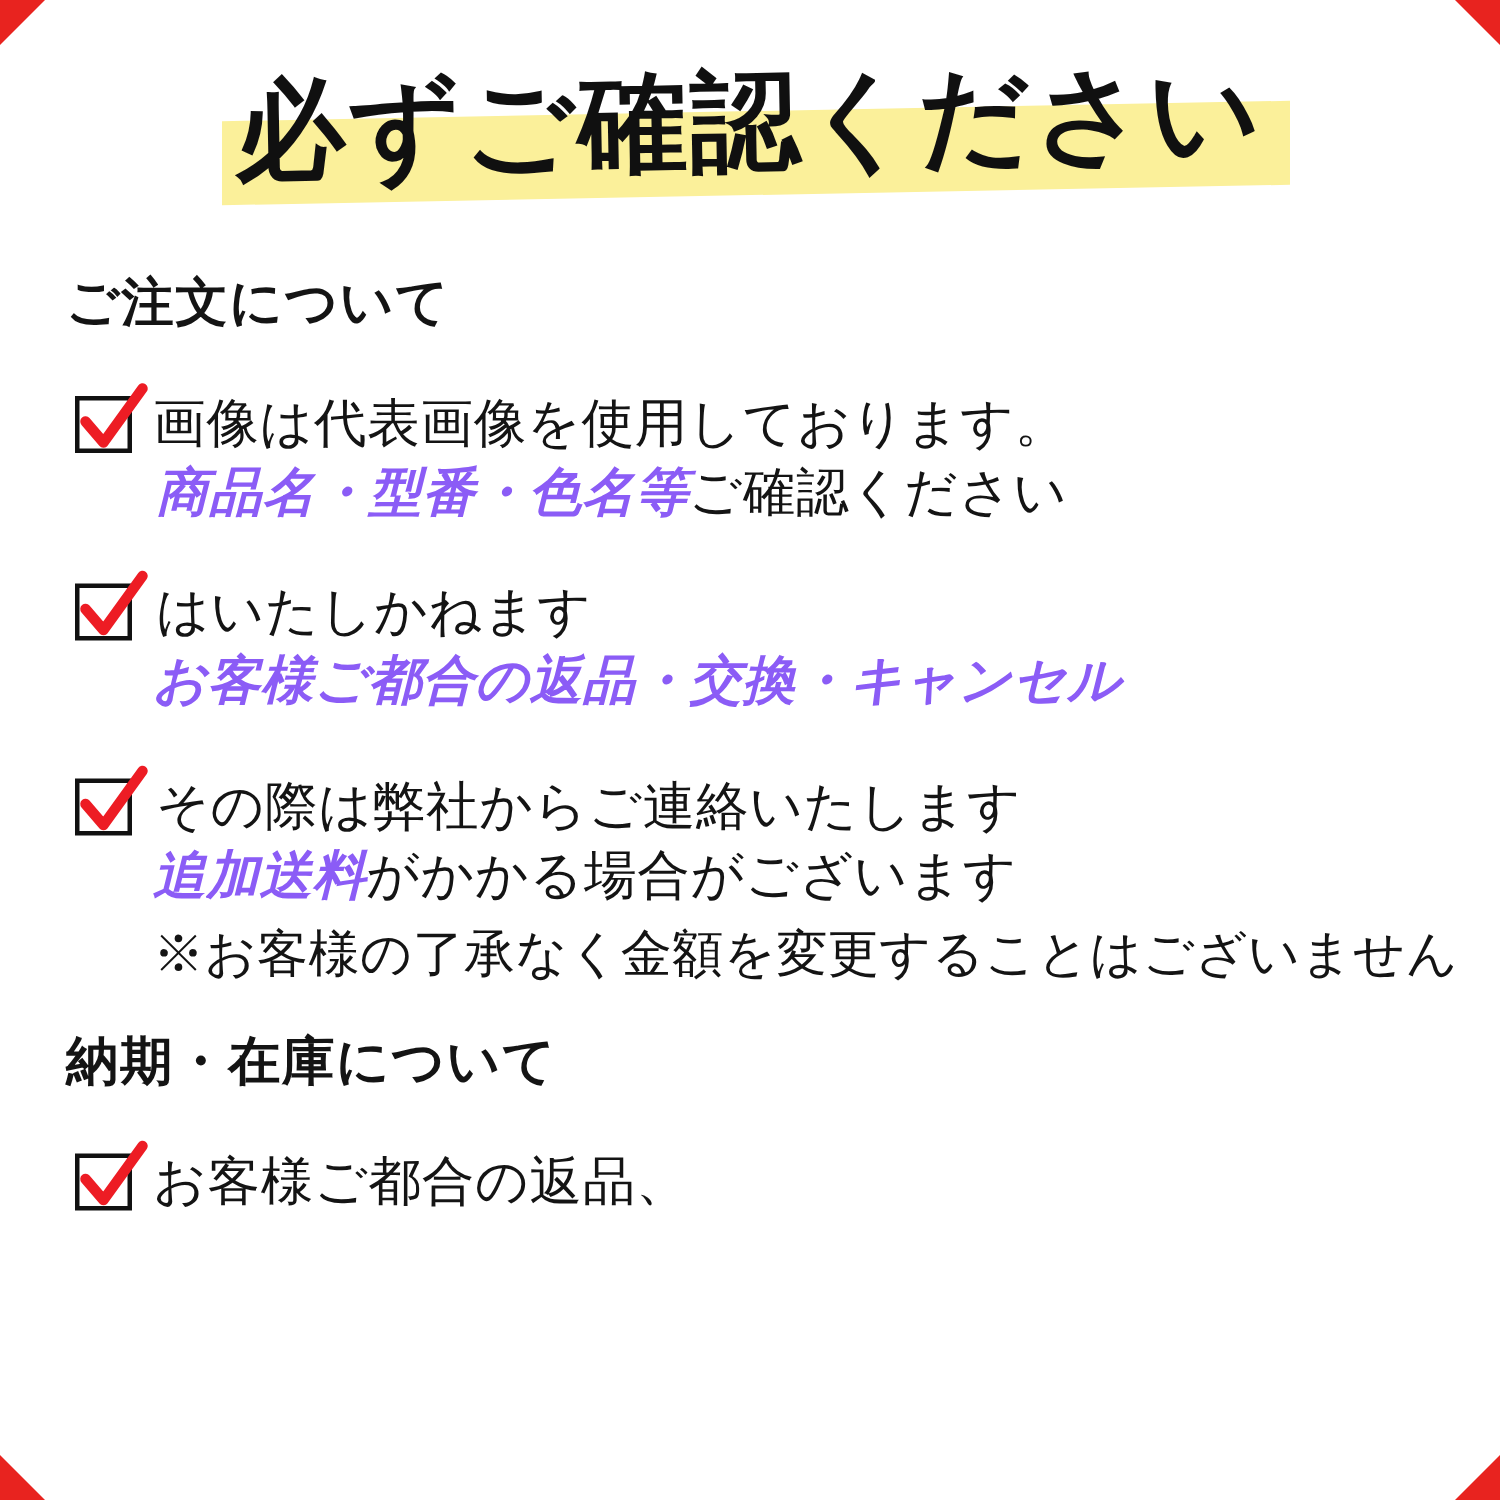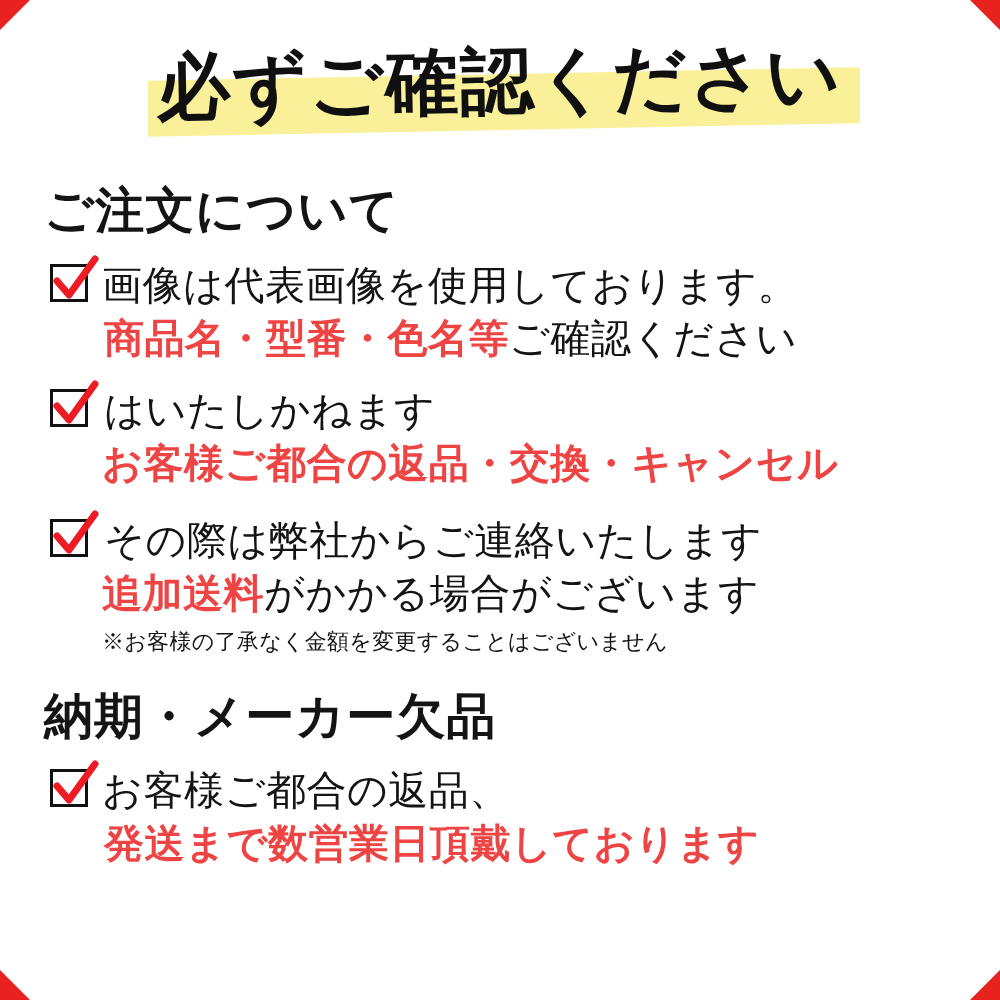--- a/index.html
+++ b/index.html
@@ -76,21 +76,21 @@
     letter-spacing: 2px;
     color: #101010;
     line-height: 1.25;
     transform: rotate(-1.1deg);
     font-family: "Liberation Serif", "DejaVu Serif", serif;
   }
 
   
   .section-title {
     position: absolute;
-    font-size: 49px;
+    font-size: 35px;
     font-weight: bold;
     color: #141414;
     letter-spacing: 1px;
     white-space: nowrap;
   }
   #sec1-title { top: 178px; left: 44px; }
   #sec2-title { top: 684px; left: 44px; }
 
   
   .item {
@@ -112,38 +112,39 @@
     left: -4px;
     top: -12px;
     width: 52px;
     height: 52px;
     overflow: visible;
   }
   .lines {
     margin-left: 52px;
   }
   .line {
-    font-size: 40px;
+    font-size: 35px;
     line-height: 1.32;
     color: #141414;
     white-space: nowrap;
     letter-spacing: 0.5px;
   }
   .line.indent {
     margin-left: 2px;
   }
   .red {
-    color: #ef4444;
+    color: #8b5cf6;
     font-weight: bold;
+    font-style: italic;
   }
   .blk {
     color: #141414;
   }
   .note {
-    font-size: 22px;
+    font-size: 34px;
     color: #141414;
     white-space: nowrap;
     margin-left: 52px;
     margin-top: 6px;
     letter-spacing: 0.3px;
   }
 
   
   #item1 { top: 260px; }
   #item2 { top: 385px; }
@@ -198,28 +199,27 @@
         <path d="M8 26 L20 40 L46 4" fill="none" stroke="#ed1c24" stroke-width="7" stroke-linecap="round" stroke-linejoin="round"></path>
       </svg>
     </span>
     <div class="lines">
       <div class="line indent"><span class="blk">その際は弊社からご連絡いたします</span></div>
       <div class="line"><span class="red">追加送料</span><span class="blk">がかかる場合がございます</span></div>
     </div>
     <div class="note">※お客様の了承なく金額を変更することはございません</div>
   </div>
 
-  <div class="section-title" id="sec2-title">納期・メーカー欠品</div>
+  <div class="section-title" id="sec2-title">納期・在庫について</div>
 
   <div class="item" id="item4">
     <span class="check">
       <svg viewBox="0 0 52 52" aria-hidden="true">
         <path d="M8 26 L20 40 L46 4" fill="none" stroke="#ed1c24" stroke-width="7" stroke-linecap="round" stroke-linejoin="round"></path>
       </svg>
     </span>
     <div class="lines">
       <div class="line"><span class="blk">お客様ご都合の返品、</span></div>
-      <div class="line indent"><span class="red">発送まで数営業日頂戴しております</span></div>
     </div>
   </div>
 
 
 </div>
 
 </body></html>

